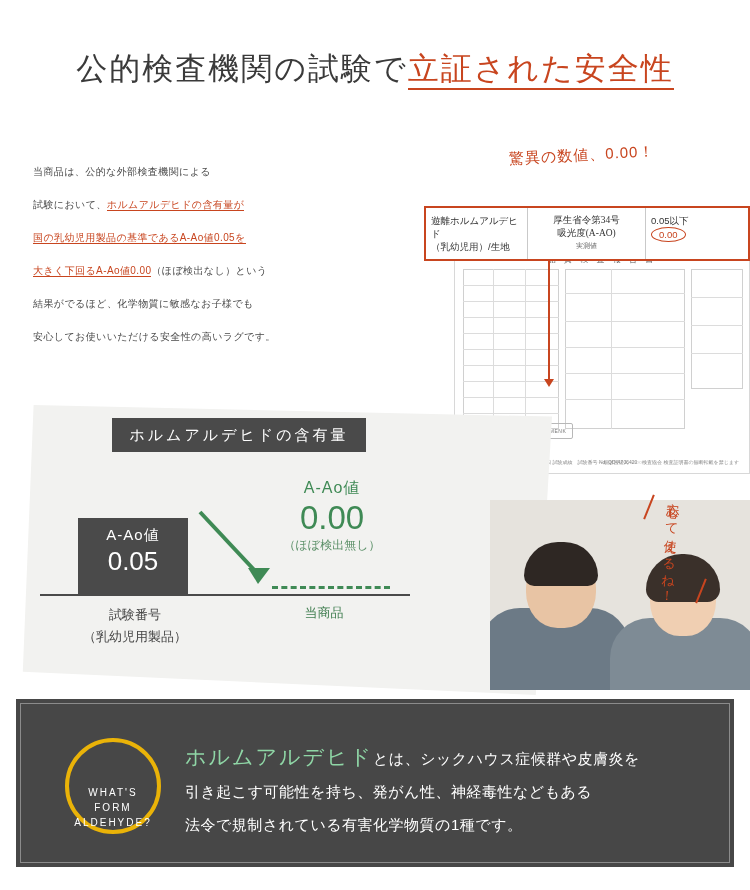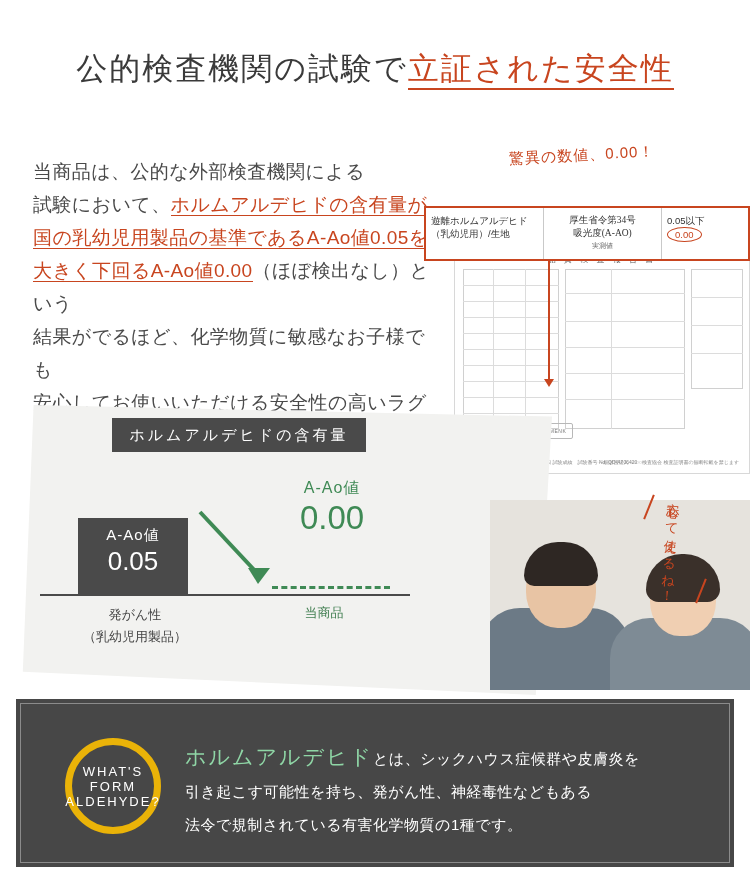--- a/index.html
+++ b/index.html
@@ -32,21 +32,21 @@
     border-bottom: 2px solid #c8451f;
     padding-bottom: 2px;
   }
 
   
   .intro {
     position: absolute;
     top: 155px;
     left: 33px;
     width: 400px;
-    font-size: 19px;
+    font-size: 10px;
     line-height: 33px;
     color: #4a4a4a;
     letter-spacing: 0.4px;
   }
   .intro .u {
     color: #c8451f;
     border-bottom: 1px solid #c8451f;
   }
 
   
@@ -175,21 +175,21 @@
     font-size: 9.5px;
     color: #333;
     z-index: 5;
   }
   .callout .cell {
     padding: 6px 5px;
     line-height: 13px;
     border-right: 1px solid #c9c9c9;
   }
   .callout .cell:last-child { border-right: none; }
-  .callout .c1 { width: 118px; }
+  .callout .c1 { width: 102px; }
   .callout .c2 { width: 118px; text-align: center; font-family: Liberation Serif, serif; }
   .callout .c3 { width: 86px; text-align: left; position: relative; }
   .callout .small { font-size: 7px; color: #666; display: block; }
   .callout .oval {
     display: inline-block;
     border: 1px solid #c8451f;
     border-radius: 50%;
     padding: 0 7px;
     color: #c8451f;
   }
@@ -362,28 +362,28 @@
     border: 1px solid #8b8b8b;
     box-shadow: 0 0 0 4px #474747;
     z-index: 3;
   }
   .badge {
     position: absolute;
     top: 34px;
     left: 44px;
     width: 96px;
     height: 96px;
-    border: 7px solid #eab308;
+    border: 4px solid #eab308;
     border-radius: 50%;
     color: #ffffff;
-    font-size: 13px;
+    font-size: 10px;
     letter-spacing: 2px;
     line-height: 15px;
     display: flex;
-    align-items: center;
+    align-items: flex-end;
     justify-content: center;
     text-align: center;
   }
   .panel-text {
     position: absolute;
     top: 36px;
     left: 164px;
     width: 520px;
     color: #ffffff;
     font-size: 15px;
@@ -493,32 +493,33 @@
 <div class="chart-label">ホルムアルデヒドの含有量</div>
 
 <div class="bar-std">
   <div class="t1">A-Ao値</div>
   <div class="t2">0.05</div>
 </div>
 
 <div class="val-green">
   <div class="g1">A-Ao値</div>
   <div class="g2">0.00</div>
+  <div class="g3">（ほぼ検出無し）</div>
 </div>
 
 <svg class="arrow-green" viewBox="0 0 78 80">
   <line x1="4" y1="4" x2="62" y2="66" stroke="#3f8a55" stroke-width="4"></line>
   <polygon points="62,76 52,60 74,60" fill="#3f8a55"></polygon>
 </svg>
 
 <div class="baseline"></div>
 <div class="dashline"></div>
 
 <div class="cap-left">
-  <div>発がん性</div>
+  <div>試験番号</div>
   <div>（乳幼児用製品）</div>
 </div>
 <div class="cap-right">当商品</div>
 
 <div class="photo">
   <div class="ph-bg"></div>
 
   <div class="kid-body" style="left:-10px; top:108px; width:150px; height:90px; background:#6c7a86;"></div>
   <div class="kid" style="left:36px; top:48px; width:70px; height:80px; background:#e8c4a4;"></div>
   <div style="position:absolute; left:34px; top:42px; width:74px; height:44px; background:#2e2723; border-radius:40px 40px 12px 12px;"></div>

